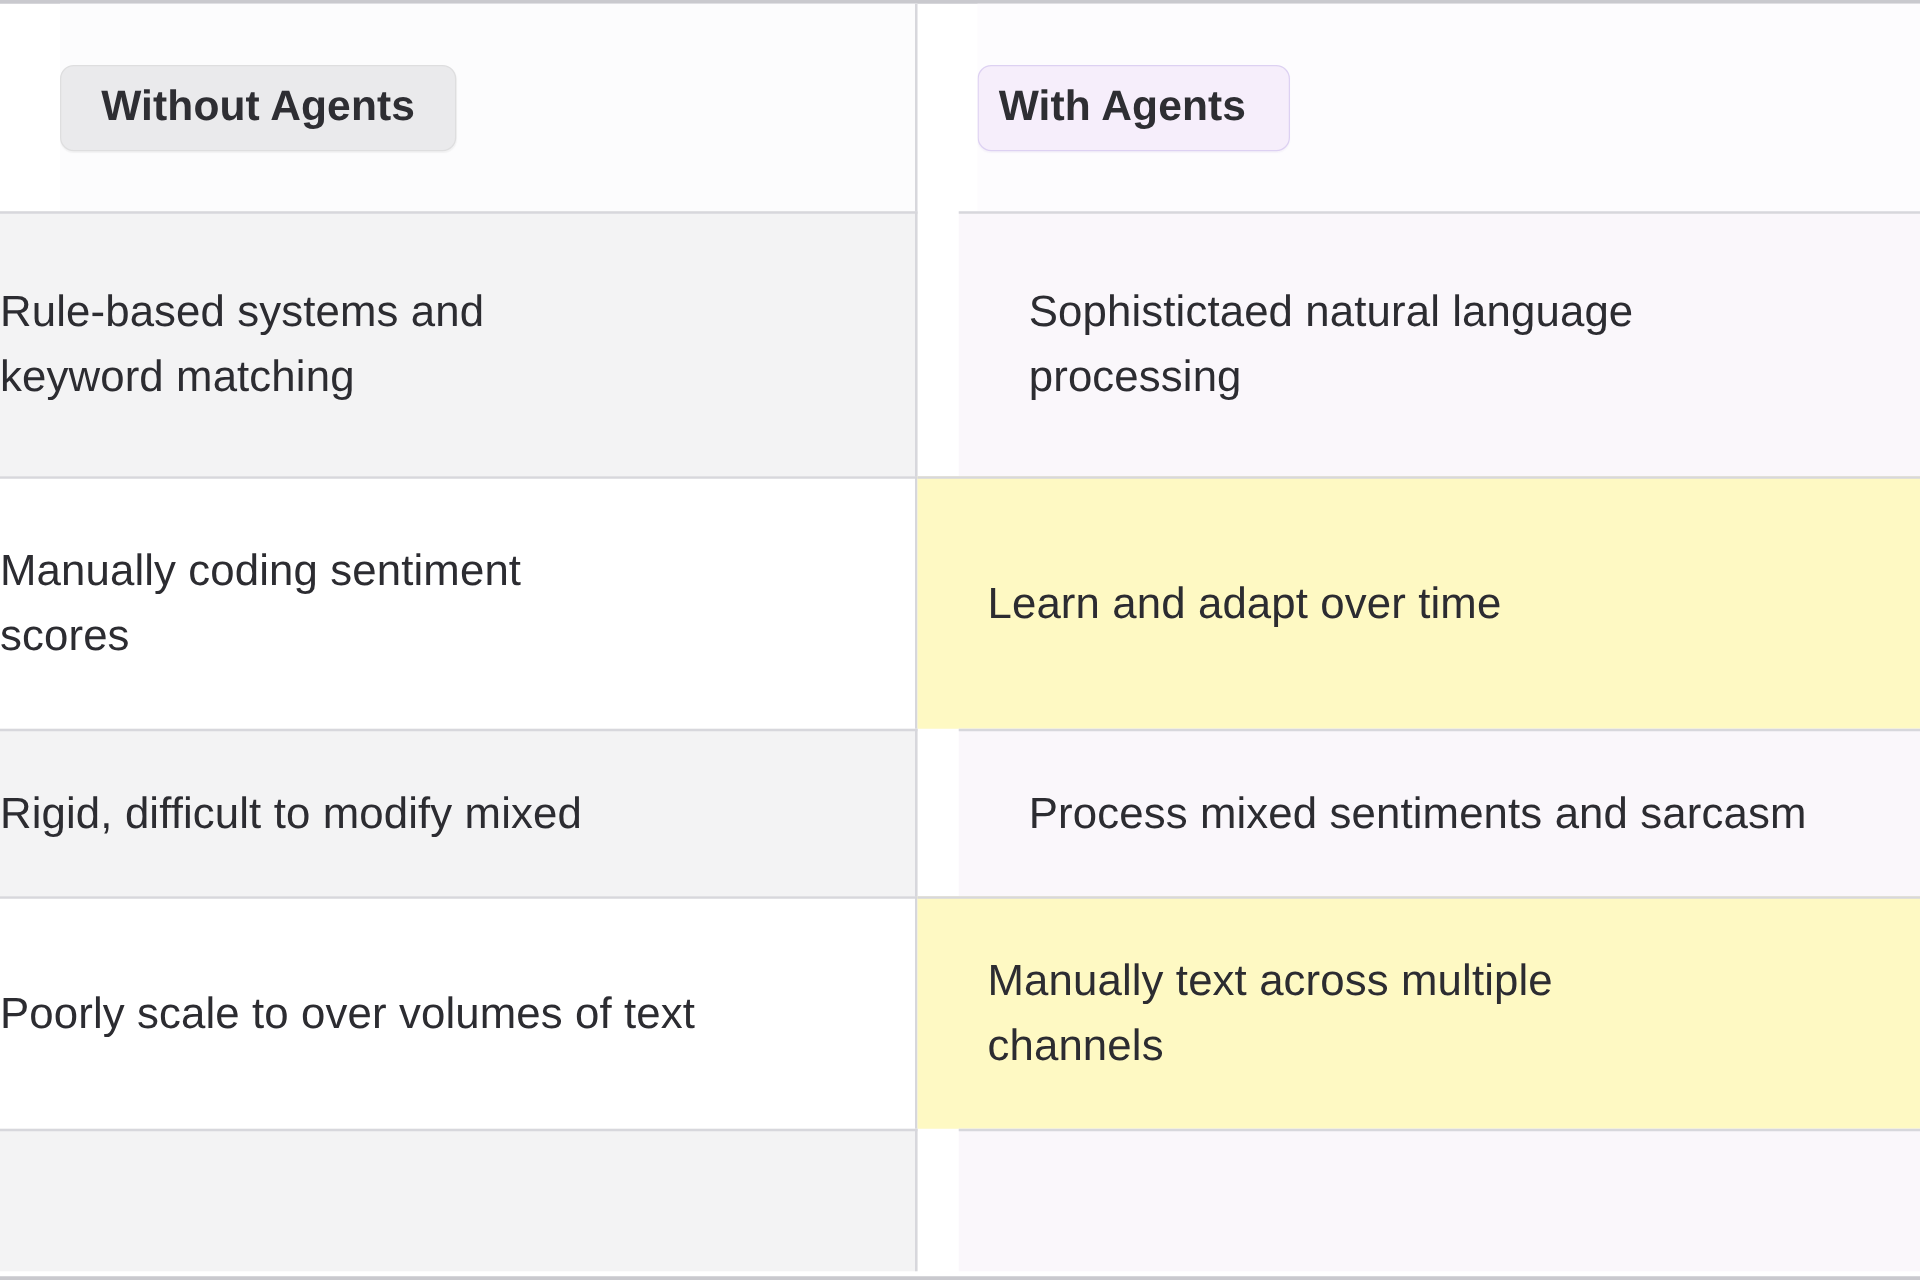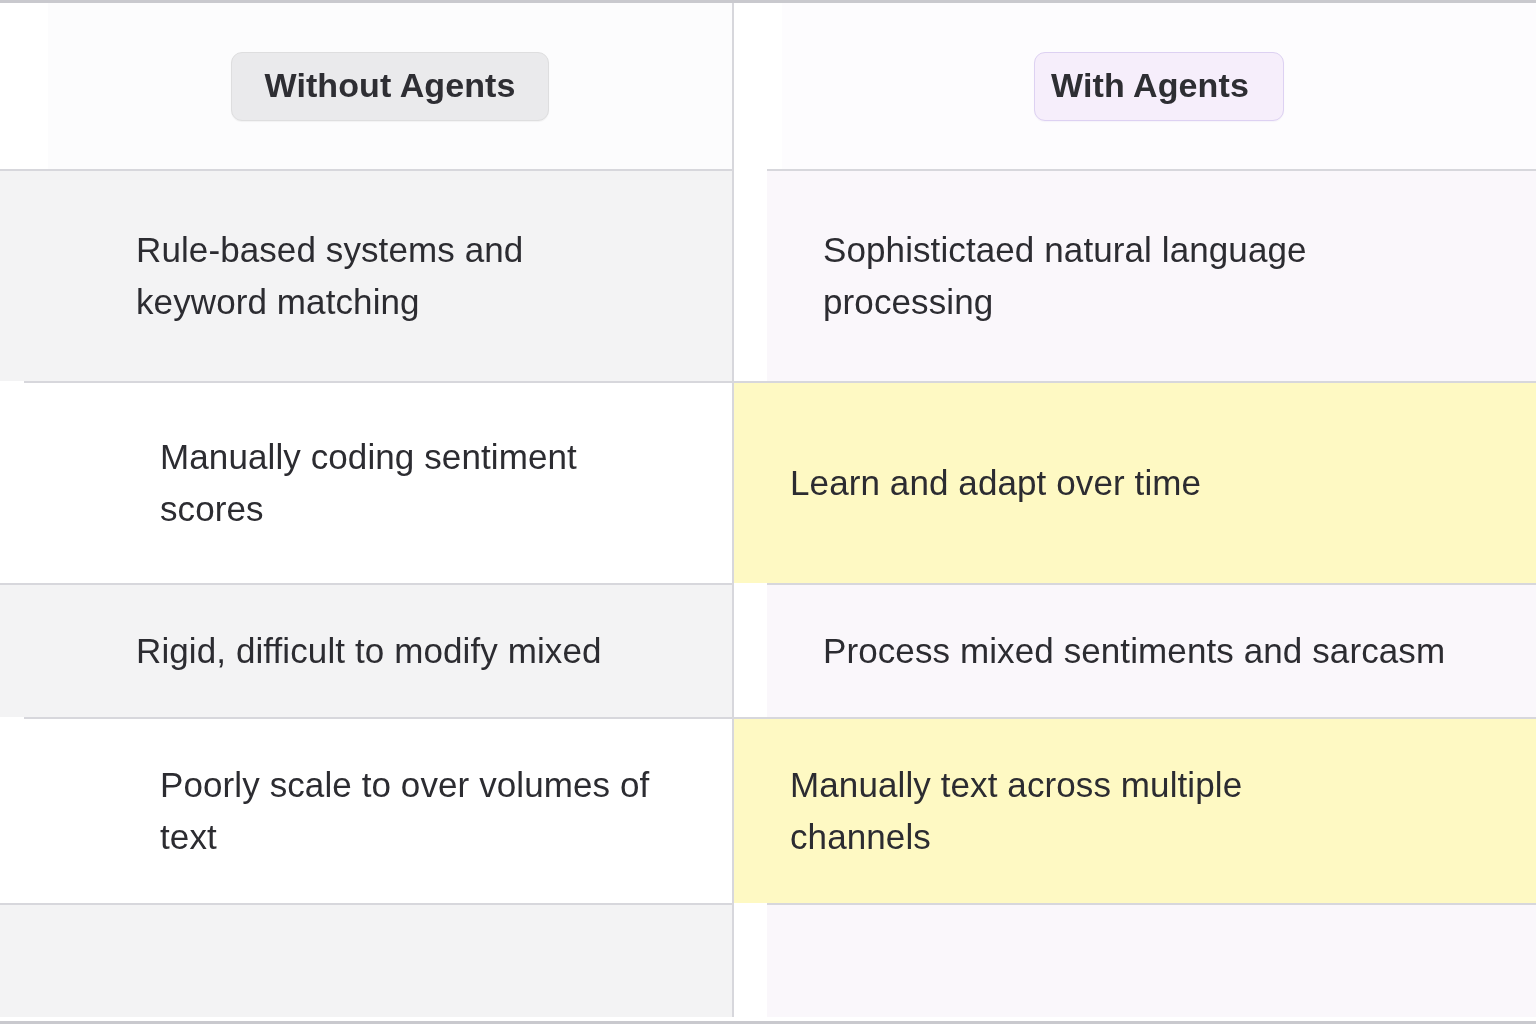--- a/index.html
+++ b/index.html
@@ -46,21 +46,20 @@
     border-right: 2px solid #d7d7dc;
   }
 
   
   .cell.rule-top {
     border-top: 2px solid #d7d7dc;
   }
 
   
   .cell.header {
-    justify-content: center;
     align-items: center;
     background: #fcfcfd;
     margin-left: 48px;
   }
   .cell.header.col-right {
     background: #fdfcfe;
   }
 
   .pill {
     display: inline-flex;
@@ -82,28 +81,28 @@
   }
   .pill-with {
     padding: 13px 34px 15px 16px;
     background: #f6eefb;
     border: 1px solid #ddd1f2;
     box-shadow: 0 1px 1px rgba(120,80,180,0.05);
   }
 
   
   .cell.body.col-left.shade-a  { background: #f3f3f4; }
-  .cell.body.col-left.shade-b  { background: #ffffff; margin-left: 24px; }
+  .cell.body.col-left.shade-b  { background: #ffffff; }
   .cell.body.col-right.shade-a { background: #faf7fb; margin-left: 33px; }
   .cell.body.col-right.shade-b { background: #fef9c3; }
 
   .cell.body {
     padding: 0 36px 0 0;
   }
-  .cell.body.col-left  { padding-left: 136px; }
+  .cell.body.col-left  { }
   .cell.body.col-right { padding-left: 56px; }
 
   .cell-text {
     font-size: 35px;
     font-weight: 400;
     line-height: 1.48;
     color: #2c2c31;
     letter-spacing: 0.1px;
     max-width: 100%;
   }

